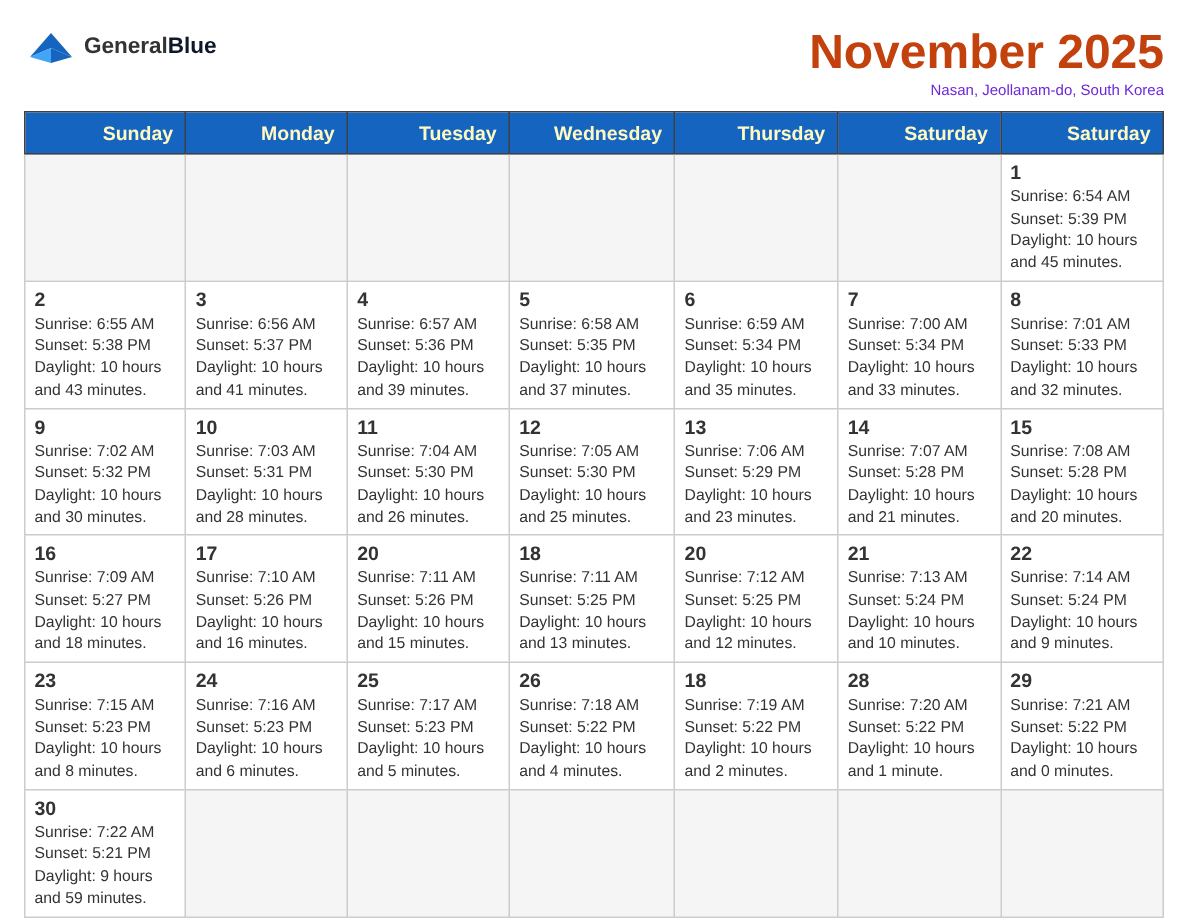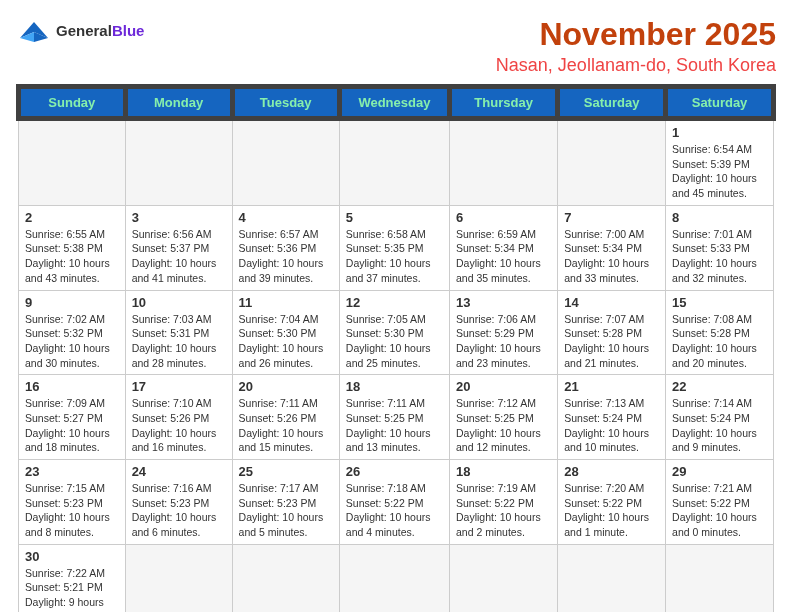--- a/index.html
+++ b/index.html
@@ -27,37 +27,37 @@
     }
     .title-area {
       text-align: right;
     }
     .month-title {
       font-size: 32px;
       font-weight: bold;
       color: #c2410c;
     }
     .subtitle {
-      font-size: 18px;
-      color: #ef4444;
+      font-size: 10px;
+      color: #6d28d9;
       margin-top: 2px;
     }
     .calendar-table {
       width: 100%;
       border-collapse: collapse;
       border: 1px solid #ccc;
     }
     .calendar-table th {
       background-color: #1565c0;
-      color: #86efac;
+      color: #fef9c3;
       font-size: 13px;
       font-weight: bold;
       padding: 6px 8px;
-      text-align: center;
-      border: 5px solid #404040;
+      text-align: right;
+      border: 1px solid #404040;
     }
     .calendar-table td {
       border: 1px solid #ccc;
       vertical-align: top;
       padding: 4px 6px;
       width: 113px;
       min-height: 80px;
       background: #fff;
     }
     .calendar-table td.empty {
@@ -83,21 +83,21 @@
 
 <div class="header-area">
   <div class="logo">
     <svg class="logo-bird" viewBox="0 0 36 30" xmlns="http://www.w3.org/2000/svg">
 
       <polygon points="4,22 18,6 32,22 18,16" fill="#1565c0"></polygon>
       <polygon points="4,22 18,16 18,26" fill="#42a5f5"></polygon>
       <polygon points="32,22 18,16 18,26" fill="#1565c0"></polygon>
     </svg>
     <div>
-      <div style="font-size:15px;font-weight:bold;color:#333;line-height:1.1">General<span style="color:#6d28d9">Blue</span></div>
+      <div style="font-size:15px;font-weight:bold;color:#333;line-height:1.1">General<span style="color:#0f172a">Blue</span></div>
     </div>
   </div>
   <div class="title-area">
     <div class="month-title">November 2025</div>
     <div class="subtitle">Nasan, Jeollanam-do, South Korea</div>
   </div>
 </div>
 
 <table class="calendar-table">
   <thead>

